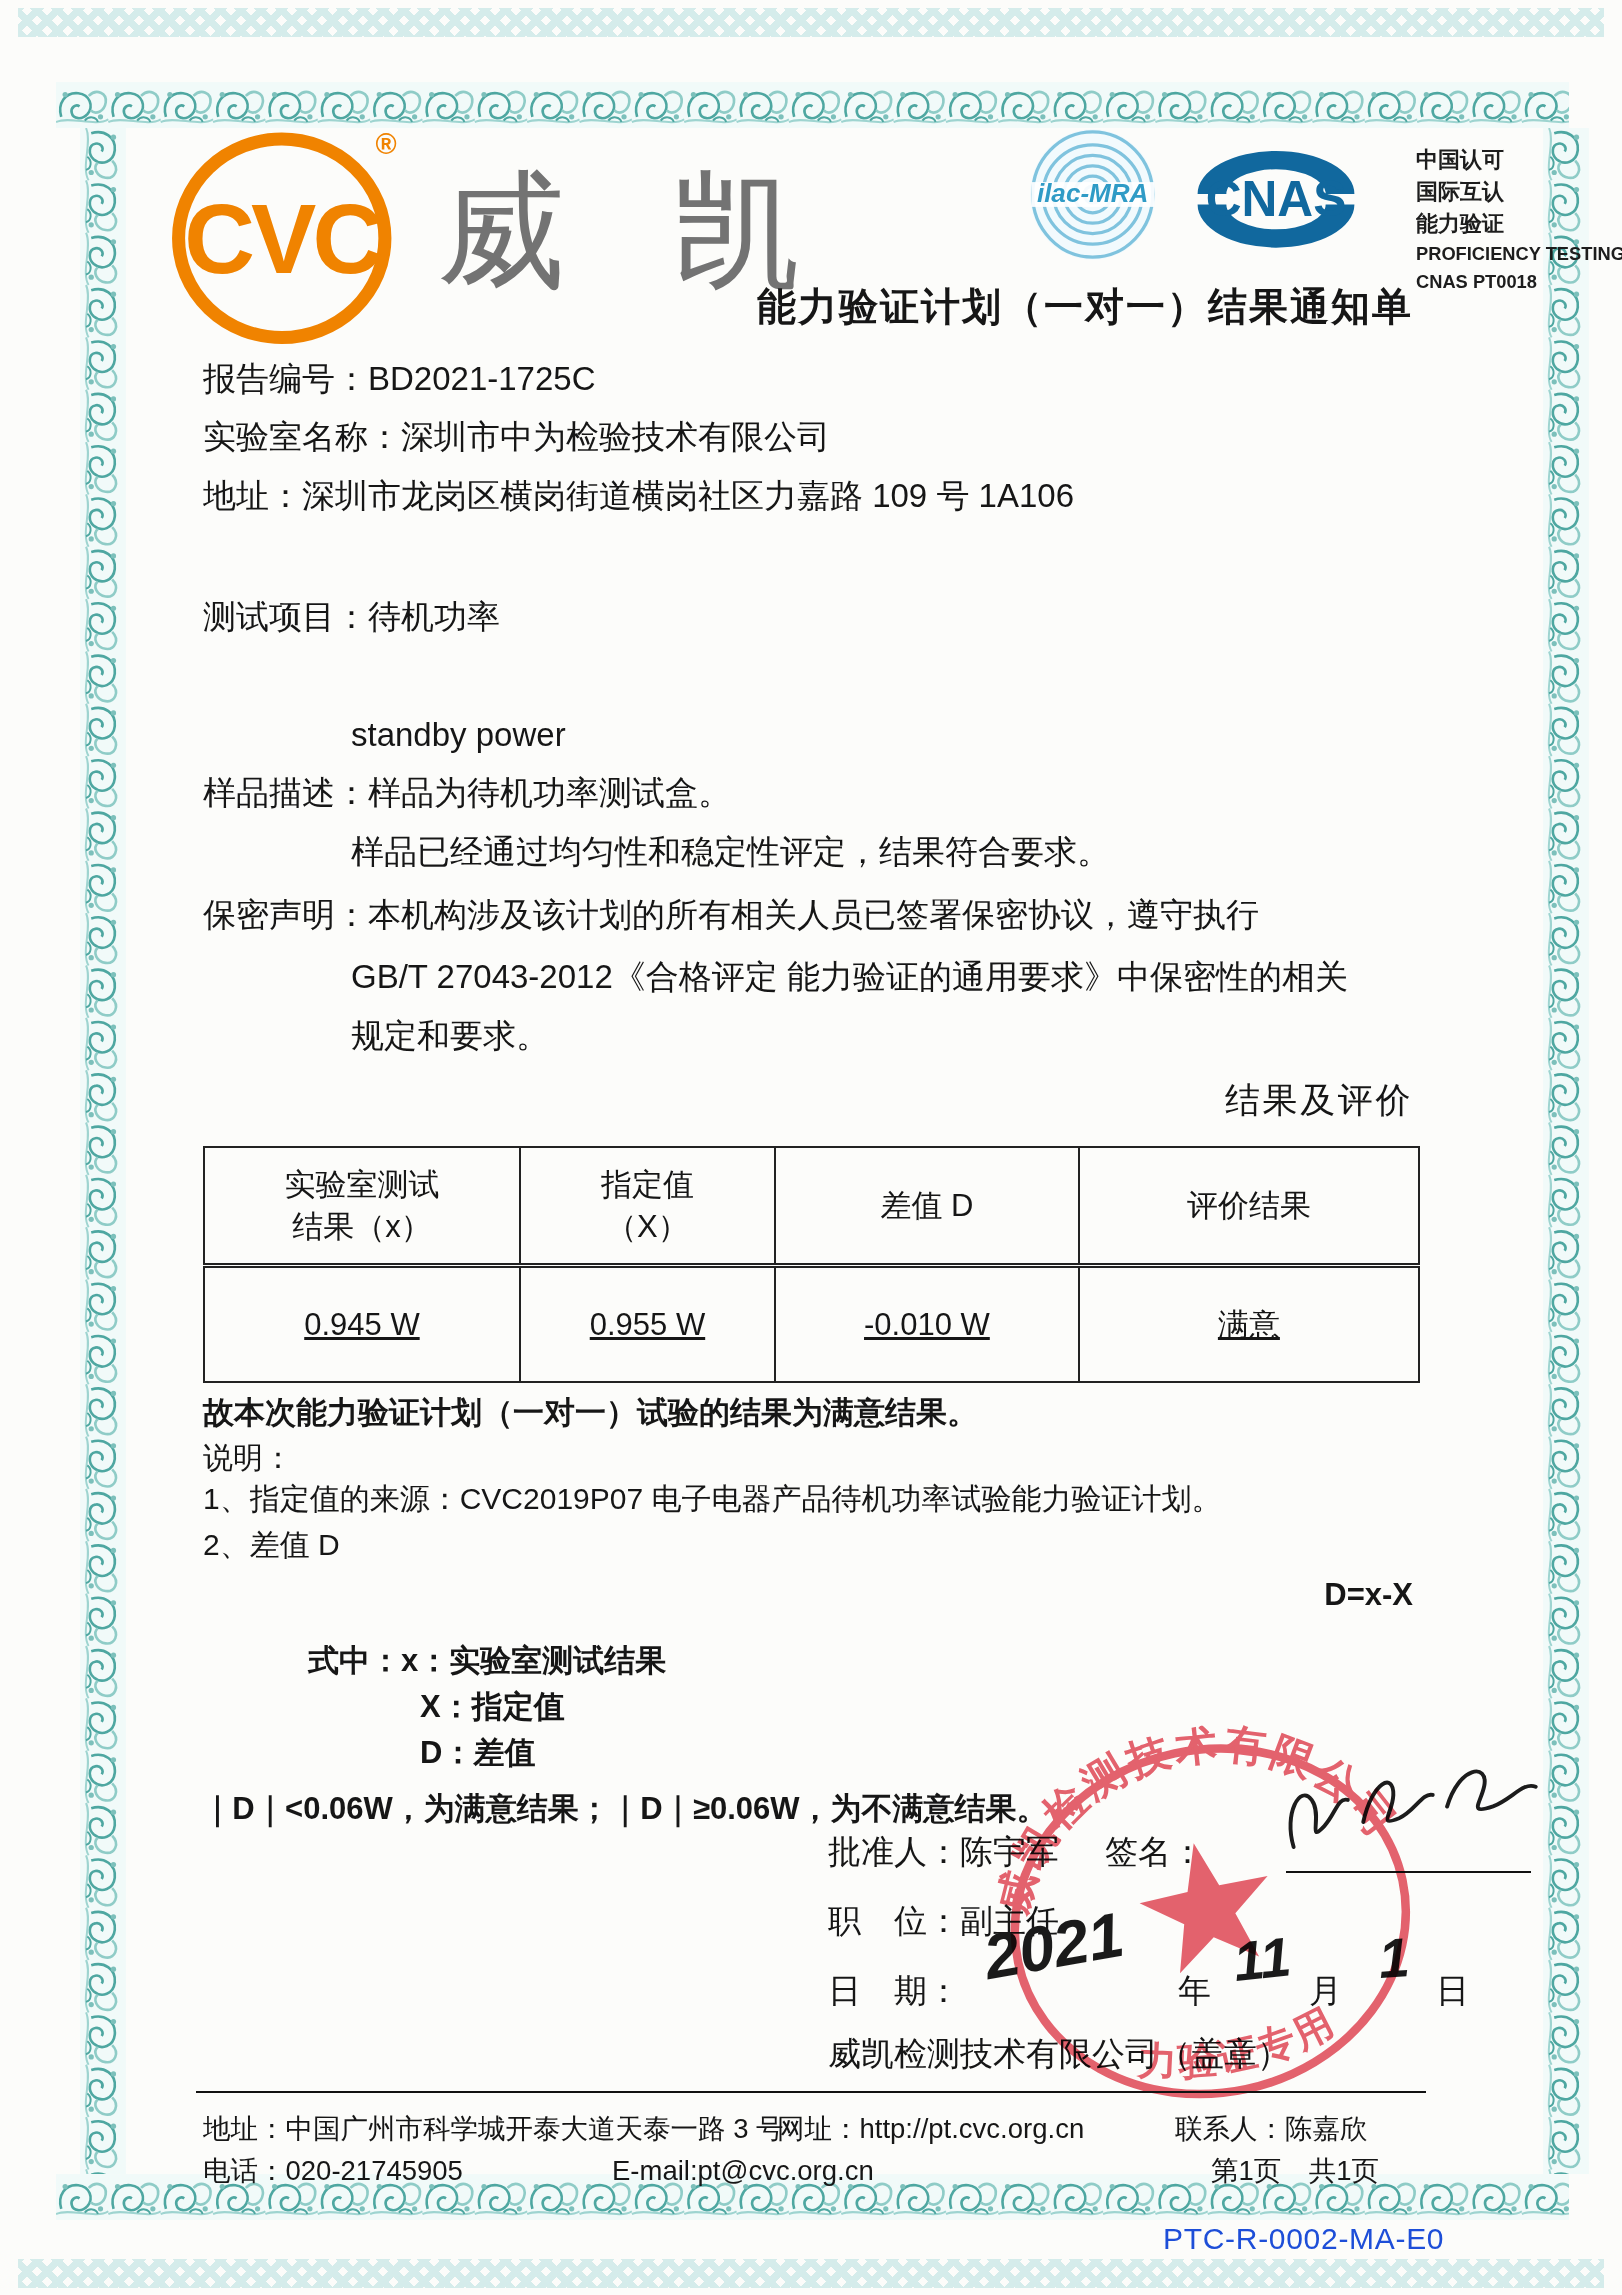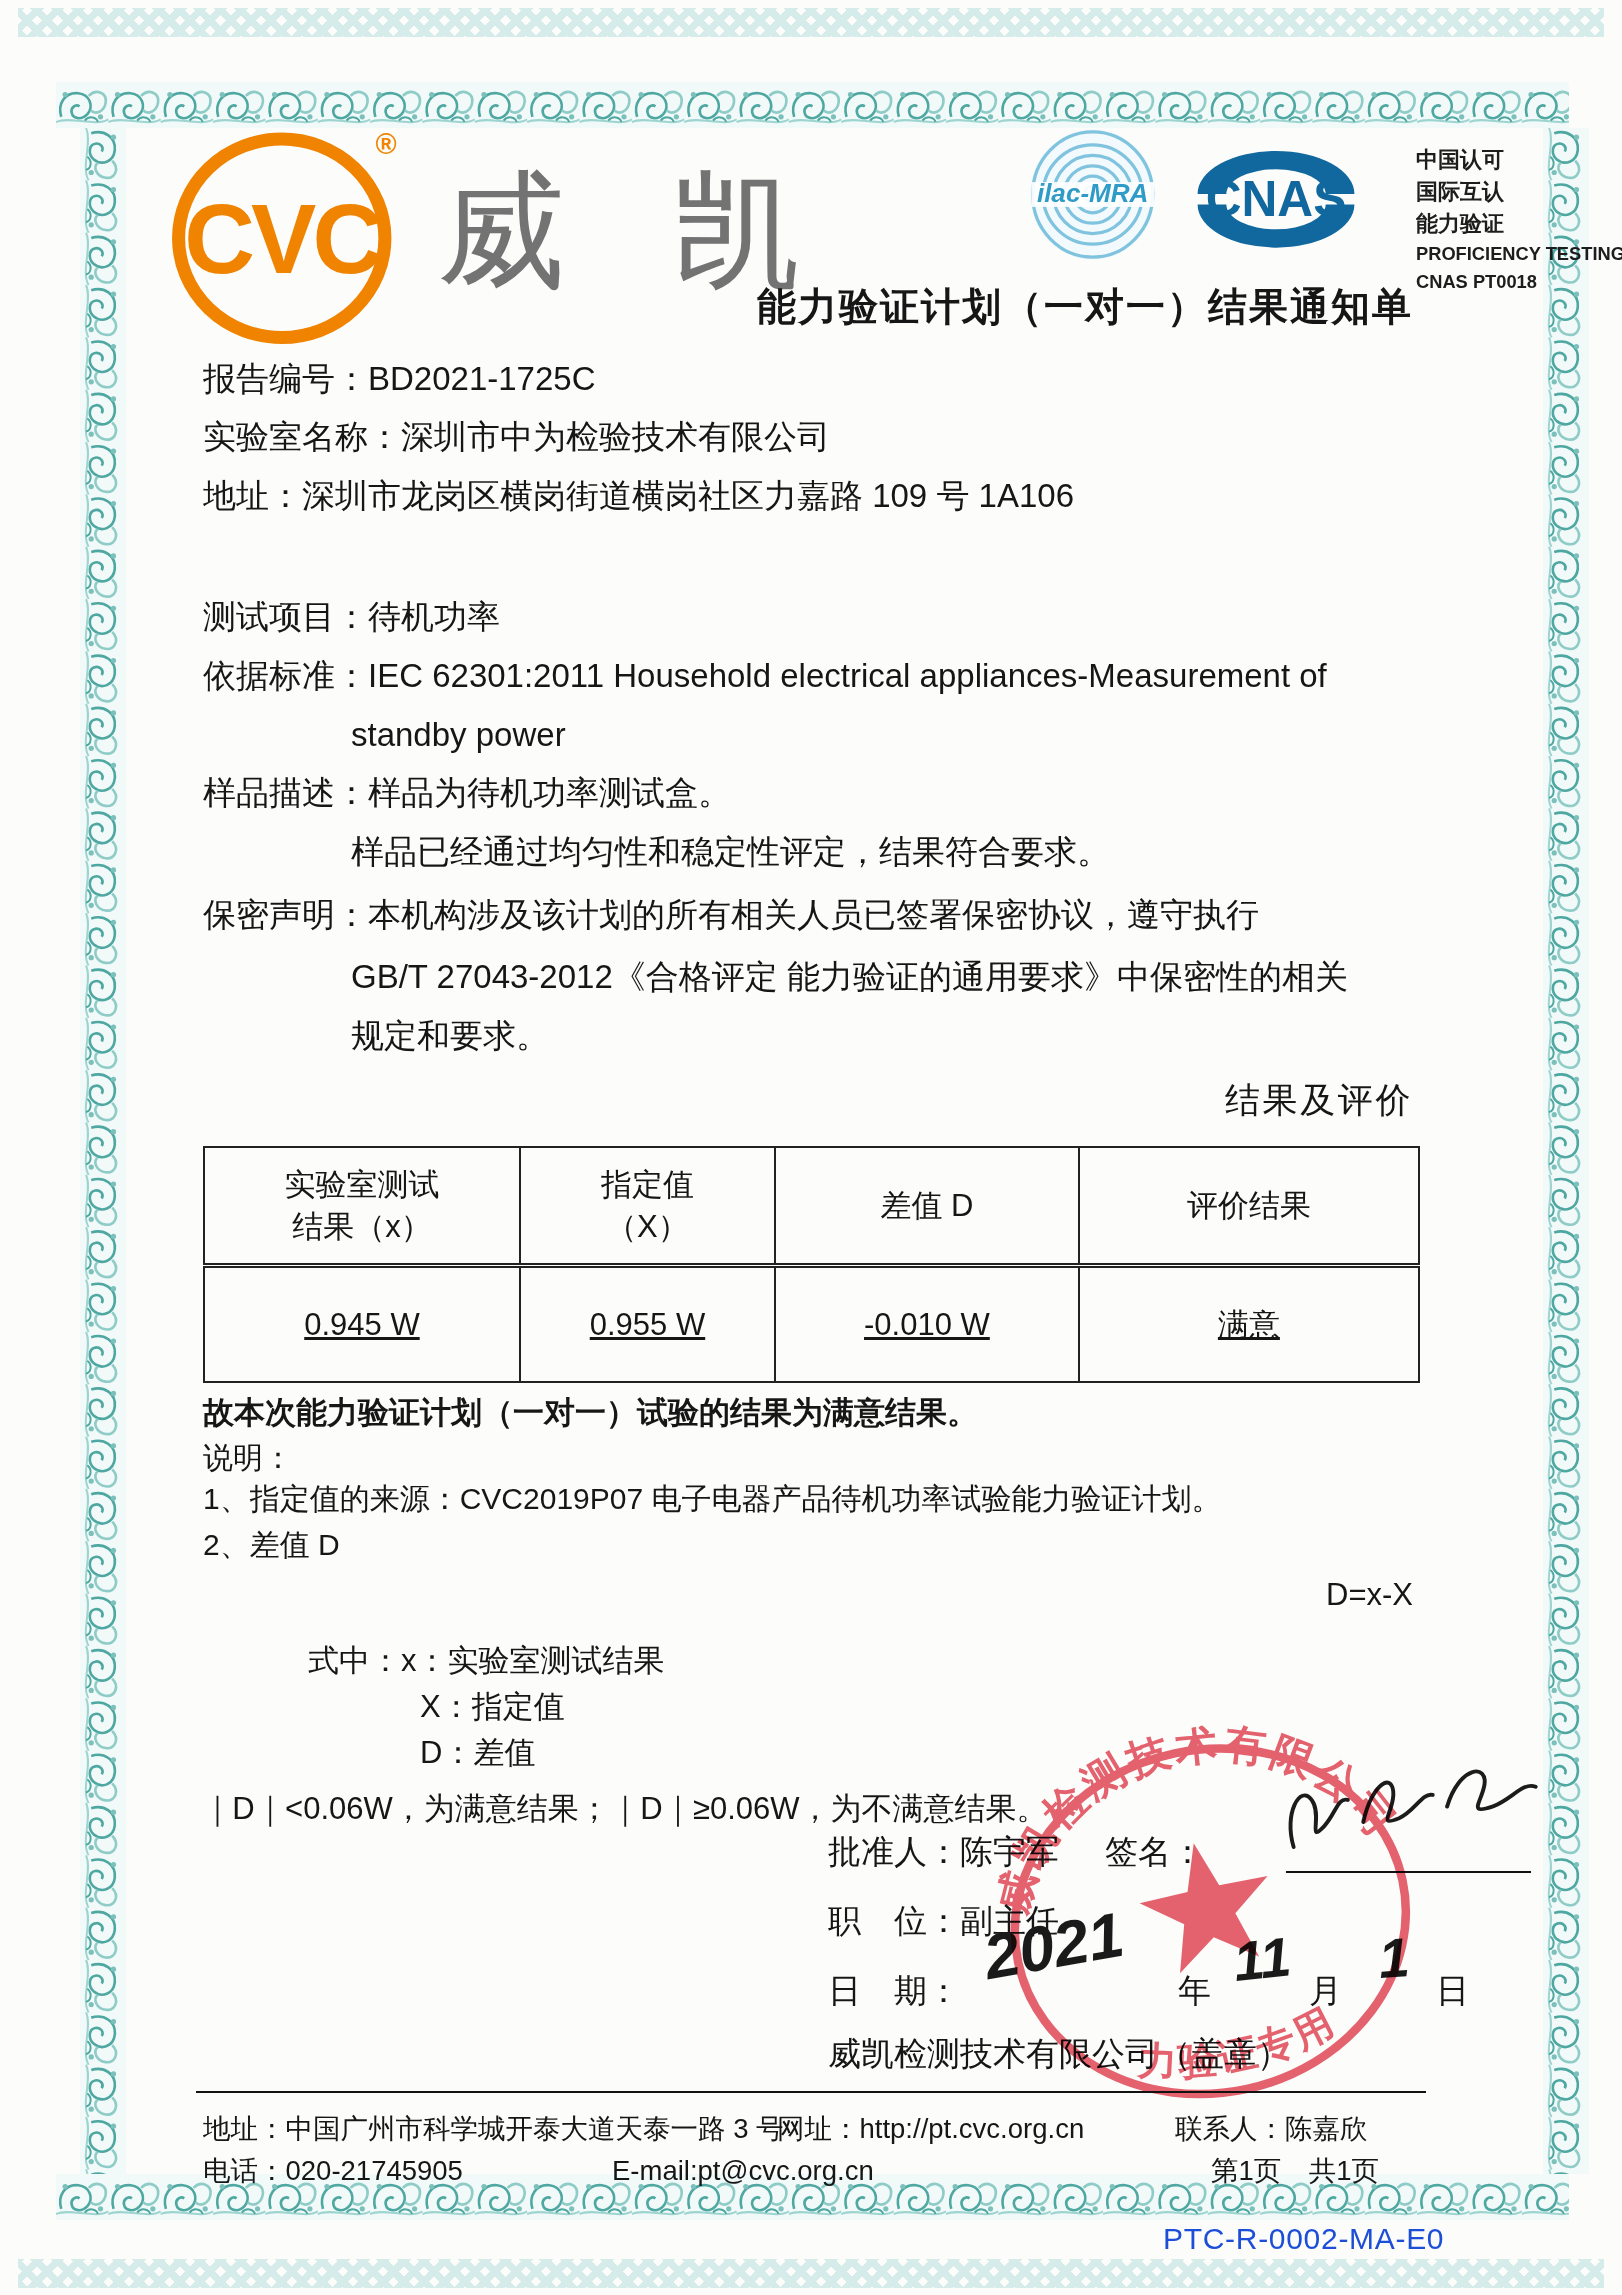--- a/index.html
+++ b/index.html
@@ -4,21 +4,21 @@
 <style>
   html,body{margin:0;padding:0;background:#d9dbdb;}
   .page{
     position:relative;width:1623px;height:2295px;margin:0 auto;
     background:#fcfcfa;
     font-family:"Liberation Sans","DejaVu Sans",sans-serif;
     color:#161616;overflow:hidden;
   }
   .abs{position:absolute;white-space:nowrap;}
   .t50{font-size:33px;line-height:1.2;}
-  .t48{font-size:31px;line-height:1.2;}
+  .t48{font-size:31px;line-height:1.2;font-weight:bold;}
   .t46{font-size:30px;line-height:1.2;}
   .t42{font-size:27.5px;line-height:1.2;}
   .bold{font-weight:bold;}
   .center{text-align:right;}
   .brand-cn{font-size:128px;font-weight:400;color:#737373;letter-spacing:36px;line-height:1;margin-left:18px;}
   .acc-cn{font-size:22px;font-weight:700;line-height:1.45;color:#1d1d1d;}
   .acc-en{font-size:18.3px;font-weight:700;line-height:1.55;color:#1d1d1d;}
   .zig{
     position:absolute;left:18.3px;width:1586px;height:29px;opacity:.75;
     background:
@@ -268,23 +268,20 @@
   <div class="abs t50" style="left:203px;top:417px">
     <span>实验室名称：</span><span>深圳市中为检验技术有限公司</span>
   </div>
   <div class="abs t50" style="left:203px;top:476px">
     <span>地址：</span><span>深圳市龙岗区横岗街道横岗社区力嘉路 109 号 1A106</span>
   </div>
 
   <div class="abs t50" style="left:203px;top:597px">
     <span>测试项目：</span><span>待机功率</span>
   </div>
-  <div class="abs t50" style="left:203px;top:656px">
-    <span>依据标准：</span><span>IEC 62301:2011 Household electrical appliances-Measurement of</span>
-  </div>
   <div class="abs t50" style="left:351px;top:715px">
     <span>standby power</span>
   </div>
   <div class="abs t50" style="left:203px;top:773px">
     <span>样品描述：</span><span>样品为待机功率测试盒。</span>
   </div>
   <div class="abs t50" style="left:351px;top:832px">
     <span>样品已经通过均匀性和稳定性评定，结果符合要求。</span>
   </div>
   <div class="abs t50" style="left:203px;top:895px">

